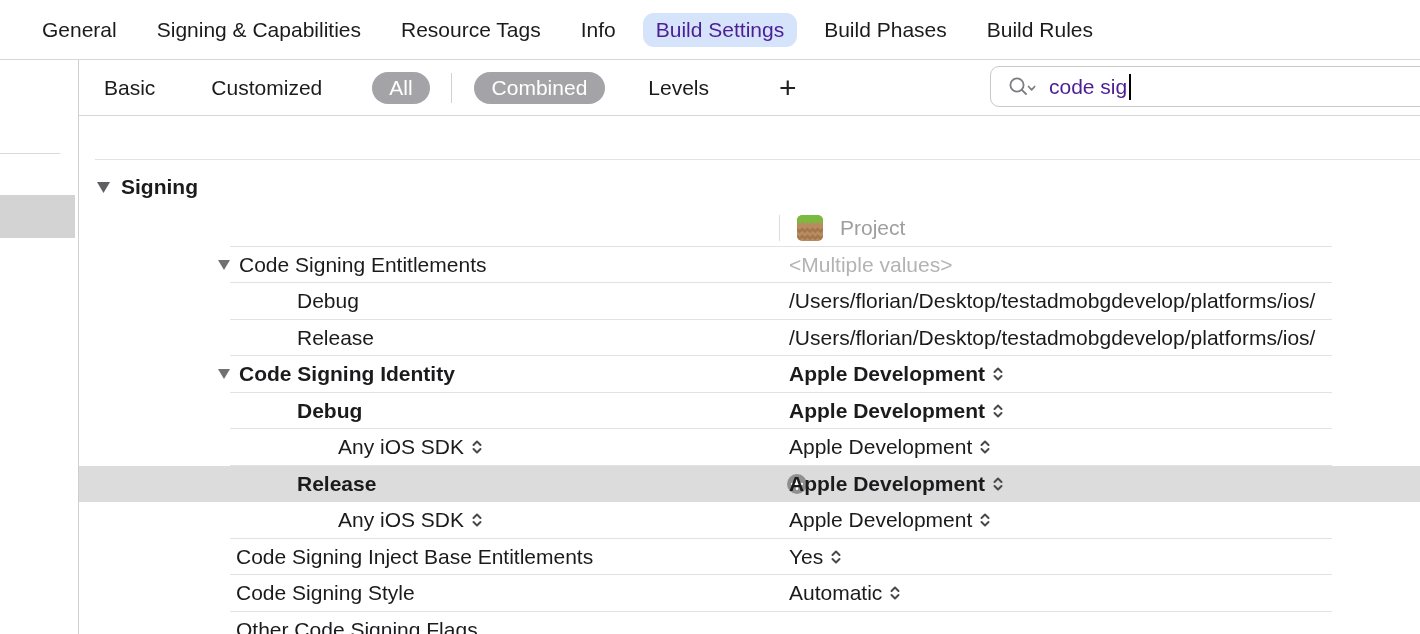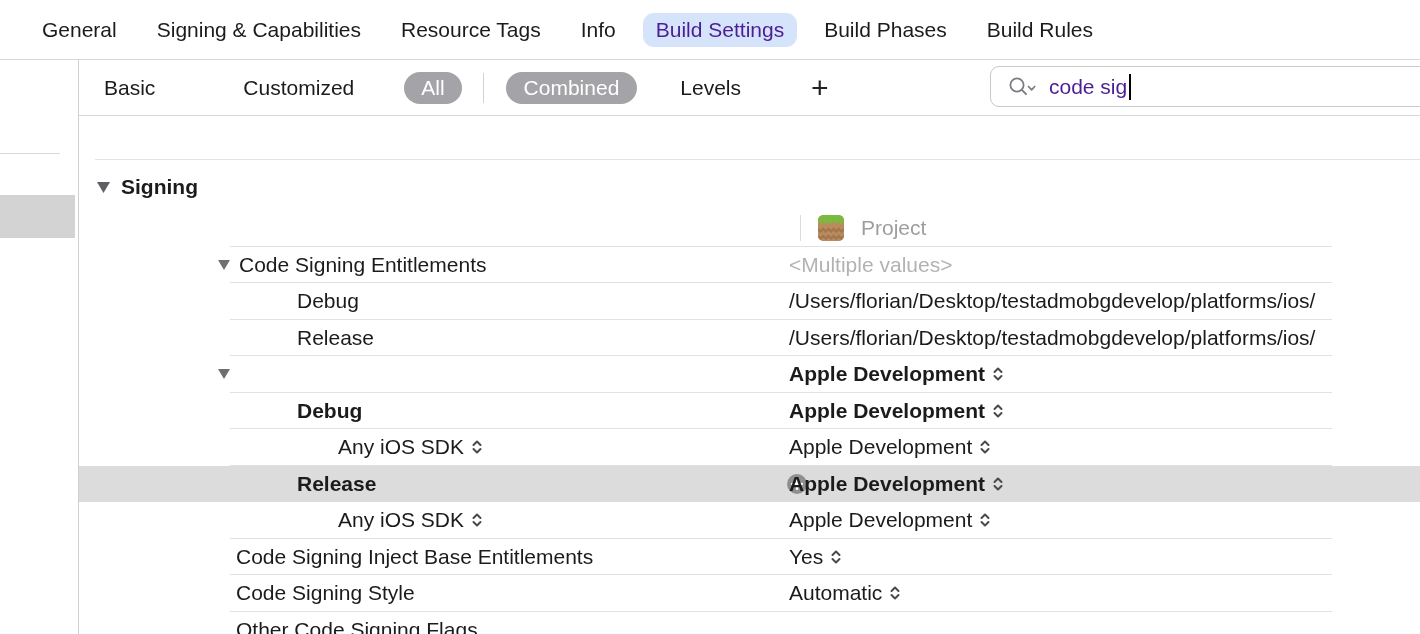--- a/index.html
+++ b/index.html
@@ -21,21 +21,21 @@
   .sidebar-divider { position:absolute; top:93px; left:0; width:60px; height:1px; background:#d9d9d9; }
   .sidebar-selected { position:absolute; top:135px; left:0; width:75px; height:43px; background:#d3d3d3; }
 
   
   .main { position:absolute; top:60px; left:79px; right:0; bottom:0; overflow:hidden; }
 
   
   .filter-bar { position:relative; height:56px; border-bottom:1px solid #d8d8d8;
     display:flex; align-items:center; padding-left:25px; font-size:21px; }
   .fb-item { white-space:nowrap; }
-  .fb-customized { margin-left:88px; }
+  .fb-customized { margin-left:56px; }
   .pill { background:#a4a4a8; color:#fff; border-radius:16px; padding:4px 17px; }
   .pill-all { margin-left:50px; }
   .fb-sep { margin-left:21px; width:1px; height:30px; background:#d2d2d2; }
   .pill-combined { margin-left:22px; padding:4px 18px; }
   .fb-levels { margin-left:43px; }
   .fb-plus { margin-left:70px; font-size:30px; font-weight:300; line-height:26px; color:#222; }
   .search-field { position:absolute; left:911px; top:6px; right:-24px; height:41px;
     border:1px solid #c9c9c9; border-radius:9px; background:#fff;
     display:flex; align-items:center; padding-left:17px; }
   .search-text { font-size:21px; margin-left:13px; color:#4c1d95; }
@@ -48,21 +48,21 @@
   .group-header .tri { margin-right:11px; display:flex; }
 
   .rows { position:absolute; top:94px; left:0; right:0; }
   .row { position:relative; height:36.5px; font-size:21px; }
   .row .sep { position:absolute; bottom:0; left:151px; width:1102px; height:1px; background:#e2e2e2; }
   .row.highlight { background:#dcdcdc; }
   .cell-setting { position:absolute; left:0; top:0; width:731px; height:100%;
     display:flex; align-items:center; white-space:nowrap; }
   .cell-value { position:absolute; left:710px; right:0; top:0; height:100%;
     display:flex; align-items:center; white-space:nowrap; overflow:hidden; }
-  .cell-value.header-cell { left:721px;gap:8px; }
+  .cell-value.header-cell { left:700px;gap:8px; }
   .ind-tri  { padding-left:139px; }
   .ind-1    { padding-left:157px; }
   .ind-2    { padding-left:218px; }
   .ind-3    { padding-left:259px; }
   .bold { font-weight:bold; }
   .muted { color:#b3b3b3; }
   .col-head { color:#9e9e9e; }
   .row .tri { margin-right:9px; display:flex; }
   .stepper { margin-left:7px; display:flex; }
   .col-divider { width:1px; height:26px; background:#dcdcdc; margin-right:9px; }
@@ -186,20 +186,21 @@
           <div class="sep"></div>
         </div>
 
         <div class="row bold">
           <div class="cell-setting ind-tri">
             <span class="tri">
               <svg width="12" height="10" viewBox="0 0 12 10">
                   <polygon points="0,0 12,0 6,10" fill="#707070"></polygon>
                 </svg>
             </span>
+            <span>Code Signing Identity</span>
           </div>
           <div class="cell-value">
             <span>Apple Development</span>
             <span class="stepper">
               <svg width="12" height="18" viewBox="0 0 12 18">
                 <path d="M2.5 7 L6 3.5 L9.5 7" fill="none" stroke="#49494b" stroke-width="2" stroke-linecap="round" stroke-linejoin="round"></path>
                 <path d="M2.5 11 L6 14.5 L9.5 11" fill="none" stroke="#49494b" stroke-width="2" stroke-linecap="round" stroke-linejoin="round"></path>
               </svg>
             </span>
           </div>

